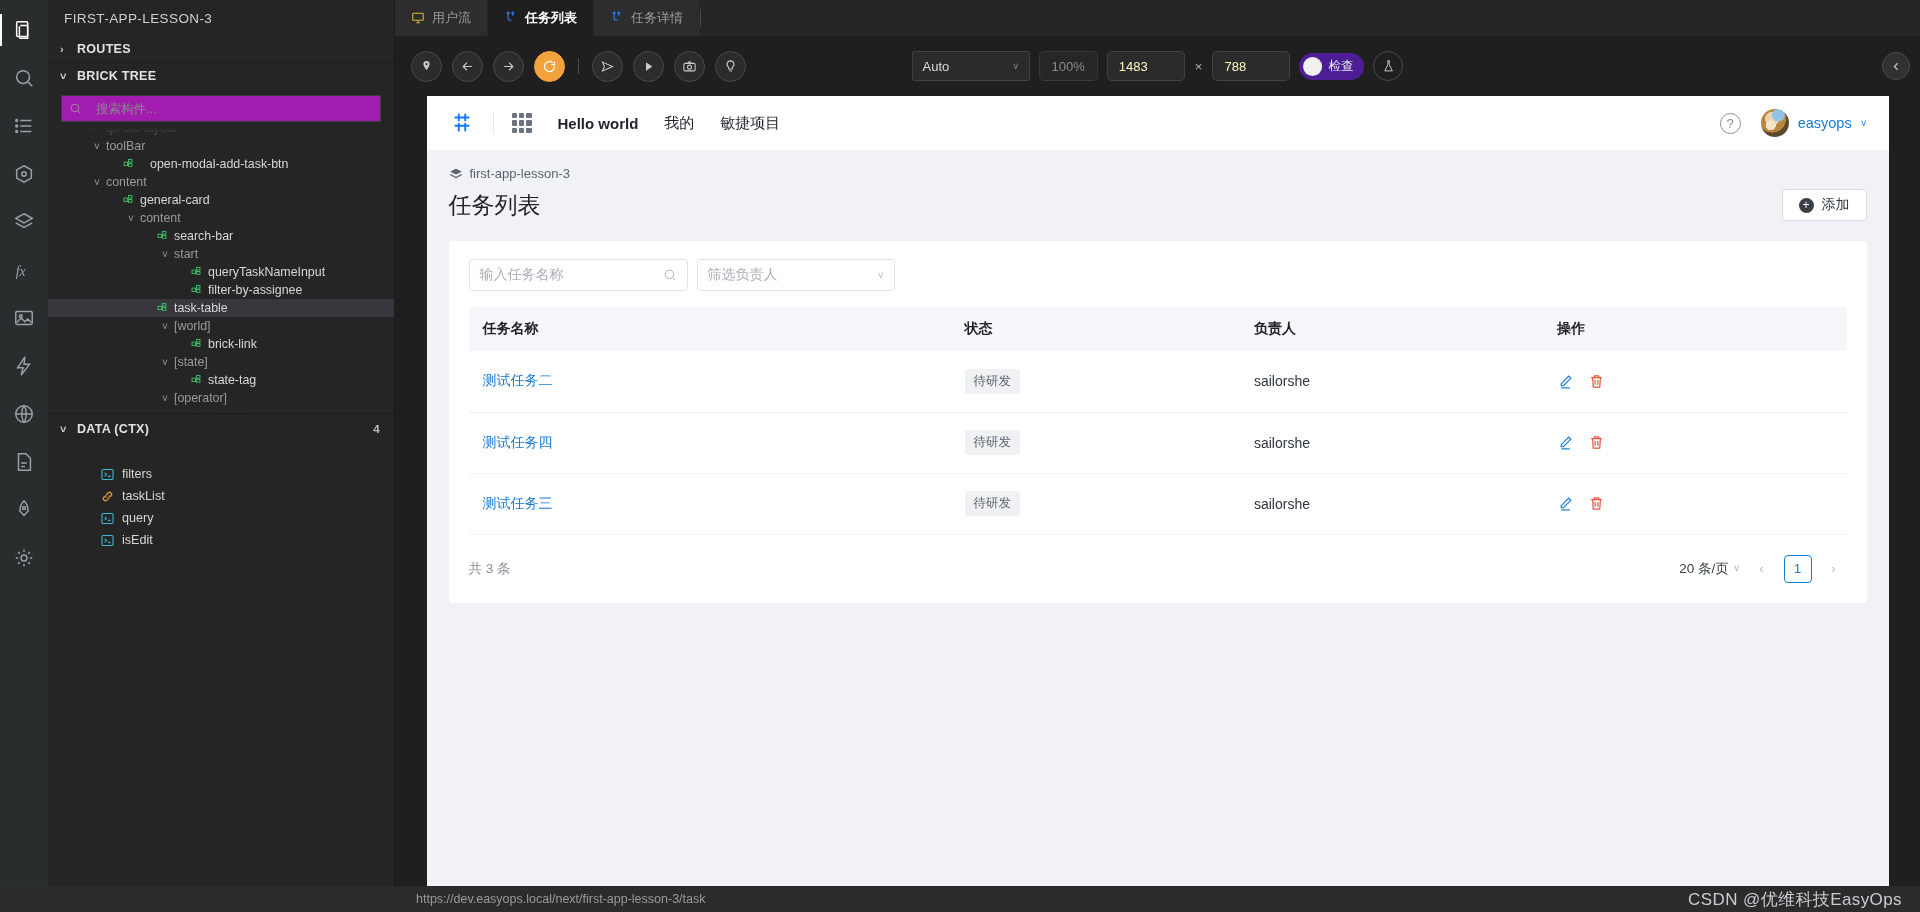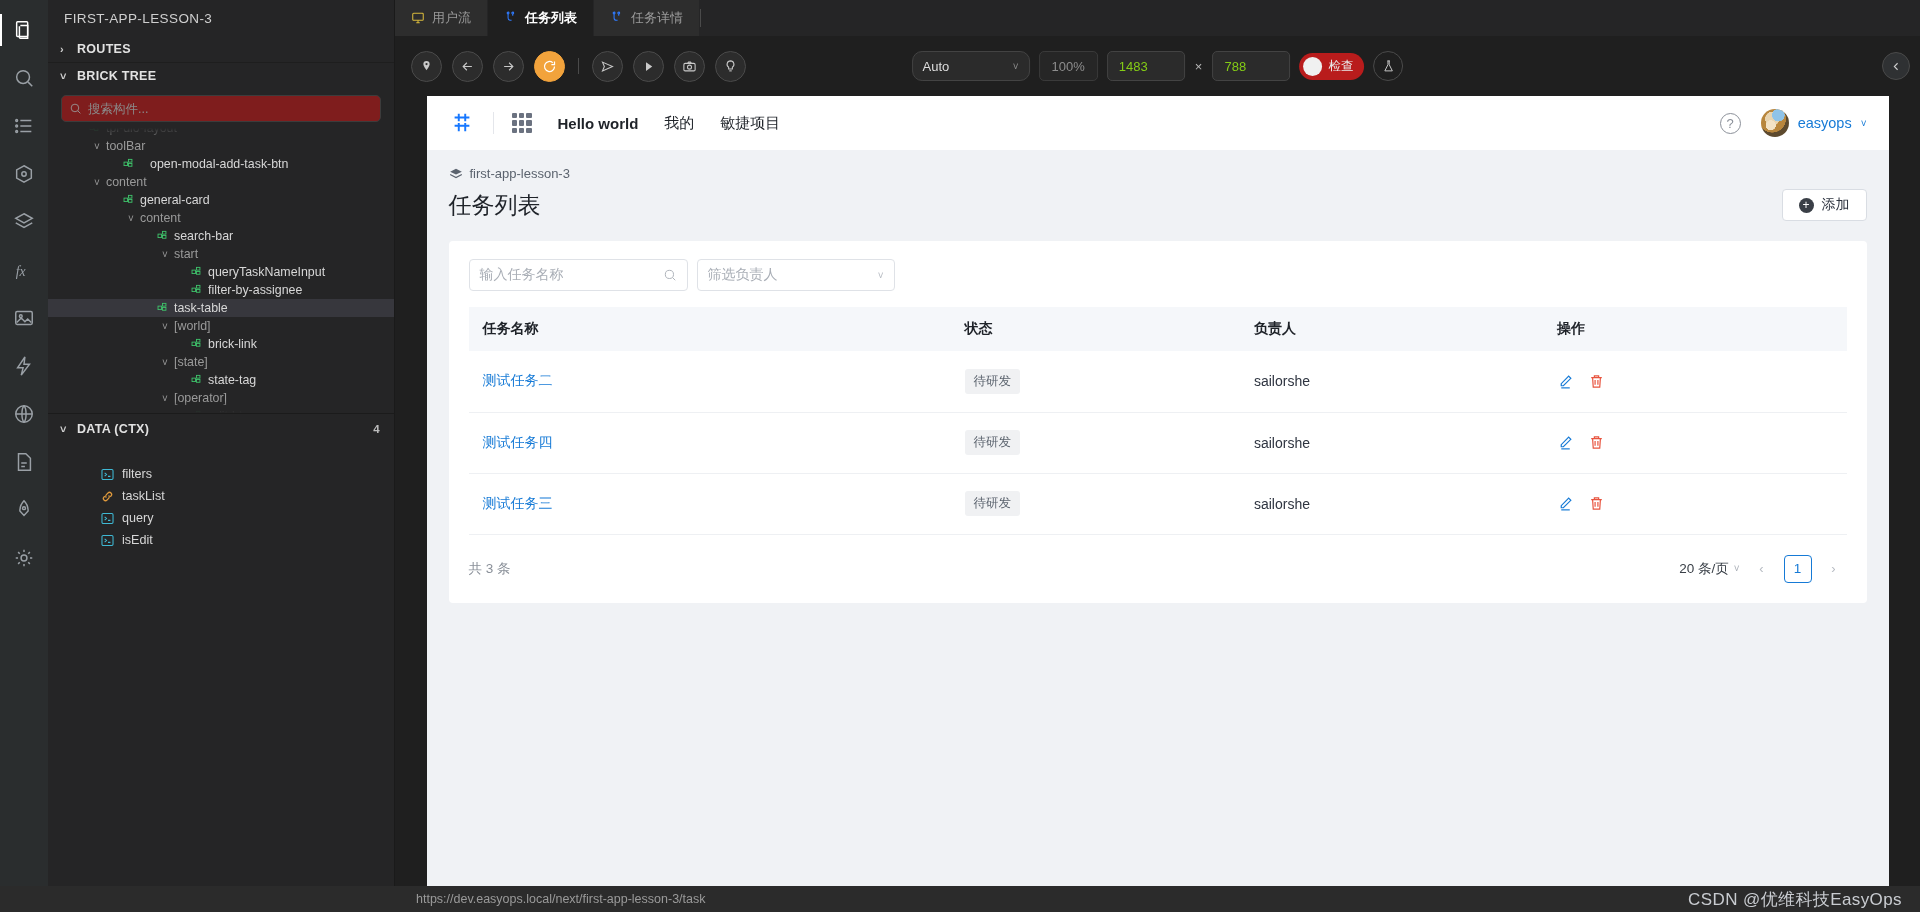--- a/index.html
+++ b/index.html
@@ -40,23 +40,23 @@
     height: 26px; display: flex; align-items: center; gap: 7px;
     padding: 0 12px; font-size: 12.5px; font-weight: bold; color: #e2e2e2;
     letter-spacing: .3px; cursor: pointer; user-select: none;
   }
   .section-head .chev { font-size: 11px; color: #d0d0d0; width: 10px; display:inline-block; }
   .badge-count {
     margin-left: auto; font-size: 11.5px; color: #bdbdbd;
   }
   .search-wrap { padding: 7px 13px 6px 13px; }
   .search-box {
-    position: relative; height: 27px; background: #7f1d1d;
-    border: 1px solid #3c3c3c; border-radius: 5px;
-    display: flex; align-items: center; padding-left: 26px;
+    position: relative; height: 27px; background: #a21caf;
+    border: 1px solid #3c3c3c; border-radius: 0;
+    display: flex; align-items: center; padding-left: 34px;
   }
   .search-box svg { position: absolute; left: 7px; top: 6px; width: 13px; height: 13px;
     stroke: #9a9a9a; fill: none; stroke-width: 1.6; }
   .search-box input {
     background: transparent; border: 0; outline: 0; color: #ddd;
     font-size: 12.5px; width: 100%; font-family: inherit;
   }
   .search-box input::placeholder { color: #8b8b8b; }
 
   .tree { overflow: hidden; position: relative; }
@@ -111,37 +111,37 @@
     background: #2c2c2c; display: flex; align-items: center; justify-content: center;
     color: #c9c9c9; cursor: pointer;
   }
   .circ svg { width: 15px; height: 15px; stroke: currentColor; fill: none; stroke-width: 1.7; }
   .circ.accent { background: #f2a33c; border-color: #f2a33c; color: #fff; }
   .tb-sep { width: 1px; height: 16px; background: #4a4a4a; margin: 0 3px; }
 
   .tb-center { position: absolute; left: 50%; transform: translateX(-50%); display: flex; align-items: center; gap: 9px; }
   .tb-select {
     width: 118px; height: 30px; background: #2b2b2b; border: 1px solid #434343;
-    border-radius: 10px; display: flex; align-items: center; justify-content: space-between;
+    border-radius: 2px; display: flex; align-items: center; justify-content: space-between;
     padding: 0 10px; font-size: 13px; color: #ddd; cursor: pointer;
   }
   .tb-select .cv { font-size: 10px; color: #8d8d8d; }
   .tb-pill {
     height: 30px; min-width: 56px; background: #262626; border: 1px solid #3a3a3a;
     border-radius: 5px; display: flex; align-items: center; justify-content: center;
     font-size: 13px; color: #8d8d8d; padding: 0 12px;
   }
   .tb-num {
     height: 30px; width: 78px; background: #2b2b2b; border: 1px solid #434343;
     border-radius: 5px; display: flex; align-items: center;
-    font-size: 13px; color: #84cc16; padding: 0 11px; cursor: text;
+    font-size: 13px; color: #fef9c3; padding: 0 11px; cursor: text;
   }
   .tb-x { color: #b8b8b8; font-size: 13px; padding: 0 1px; }
   .tb-toggle {
-    height: 27px; background: #b91c1c; border-radius: 14px; display: flex; align-items: center;
+    height: 27px; background: #4c1d95; border-radius: 14px; display: flex; align-items: center;
     gap: 6px; padding: 0 11px 0 4px; cursor: pointer;
   }
   .tb-toggle .knob { width: 19px; height: 19px; border-radius: 50%; background: #f0f0f0; }
   .tb-toggle .tl { font-size: 12.5px; color: #e8e8e8; }
   .tb-flask {
     width: 30px; height: 30px; border-radius: 50%; border: 1px solid #4a4a4a;
     display: flex; align-items: center; justify-content: center; color: #cfcfcf; cursor: pointer;
   }
   .tb-flask svg { width: 15px; height: 15px; stroke: currentColor; fill:none; stroke-width: 1.5; }
   .collapse-btn {

